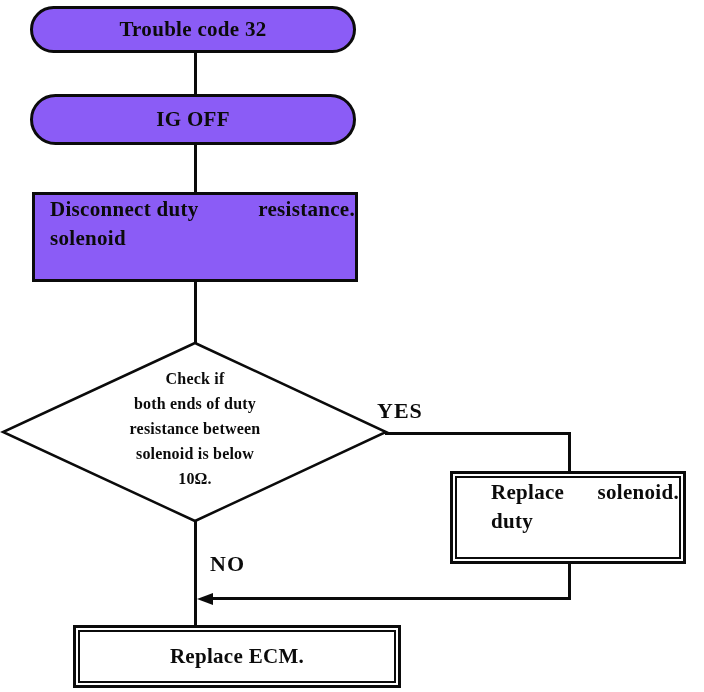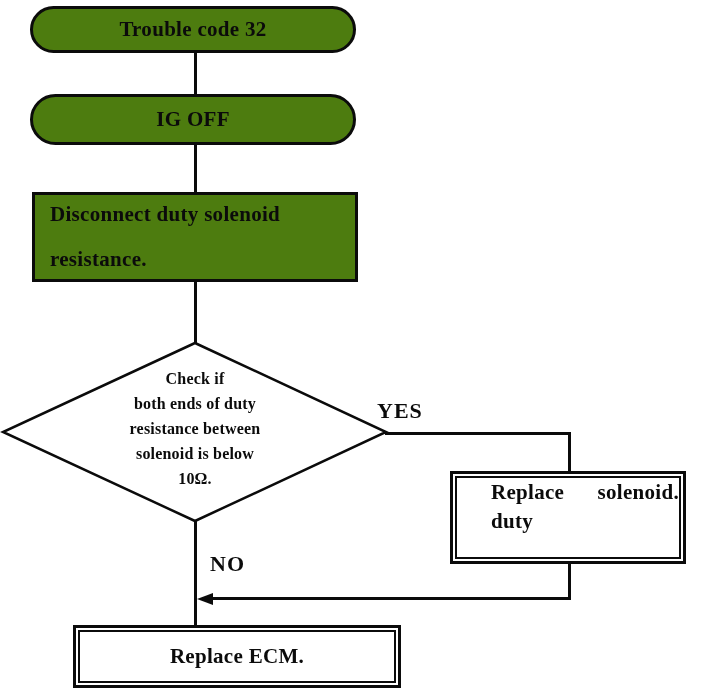--- a/index.html
+++ b/index.html
@@ -12,32 +12,32 @@
     width: 704px;
     height: 692px;
     background: #ffffff;
     font-family: "Liberation Serif", "DejaVu Serif", serif;
     font-weight: bold;
     color: #0b0b0b;
     overflow: hidden;
   }
   .node {
     position: absolute;
-    background: #4d7c0f;
+    background: #8b5cf6;
     border: 3px solid #0b0b0b;
     box-sizing: border-box;
     display: flex;
     align-items: center;
     justify-content: center;
     font-size: 21px;
     letter-spacing: 0.3px;
   }
   .pill { border-radius: 26px; }
   .proc {
-    flex-direction: column;
+    flex-direction: row;
     align-items: flex-start;
     justify-content: center;
     padding-left: 15px;
     line-height: 29px;
     gap: 16px;
   }
   .vline, .hline {
     position: absolute;
     background: #0b0b0b;
   }

